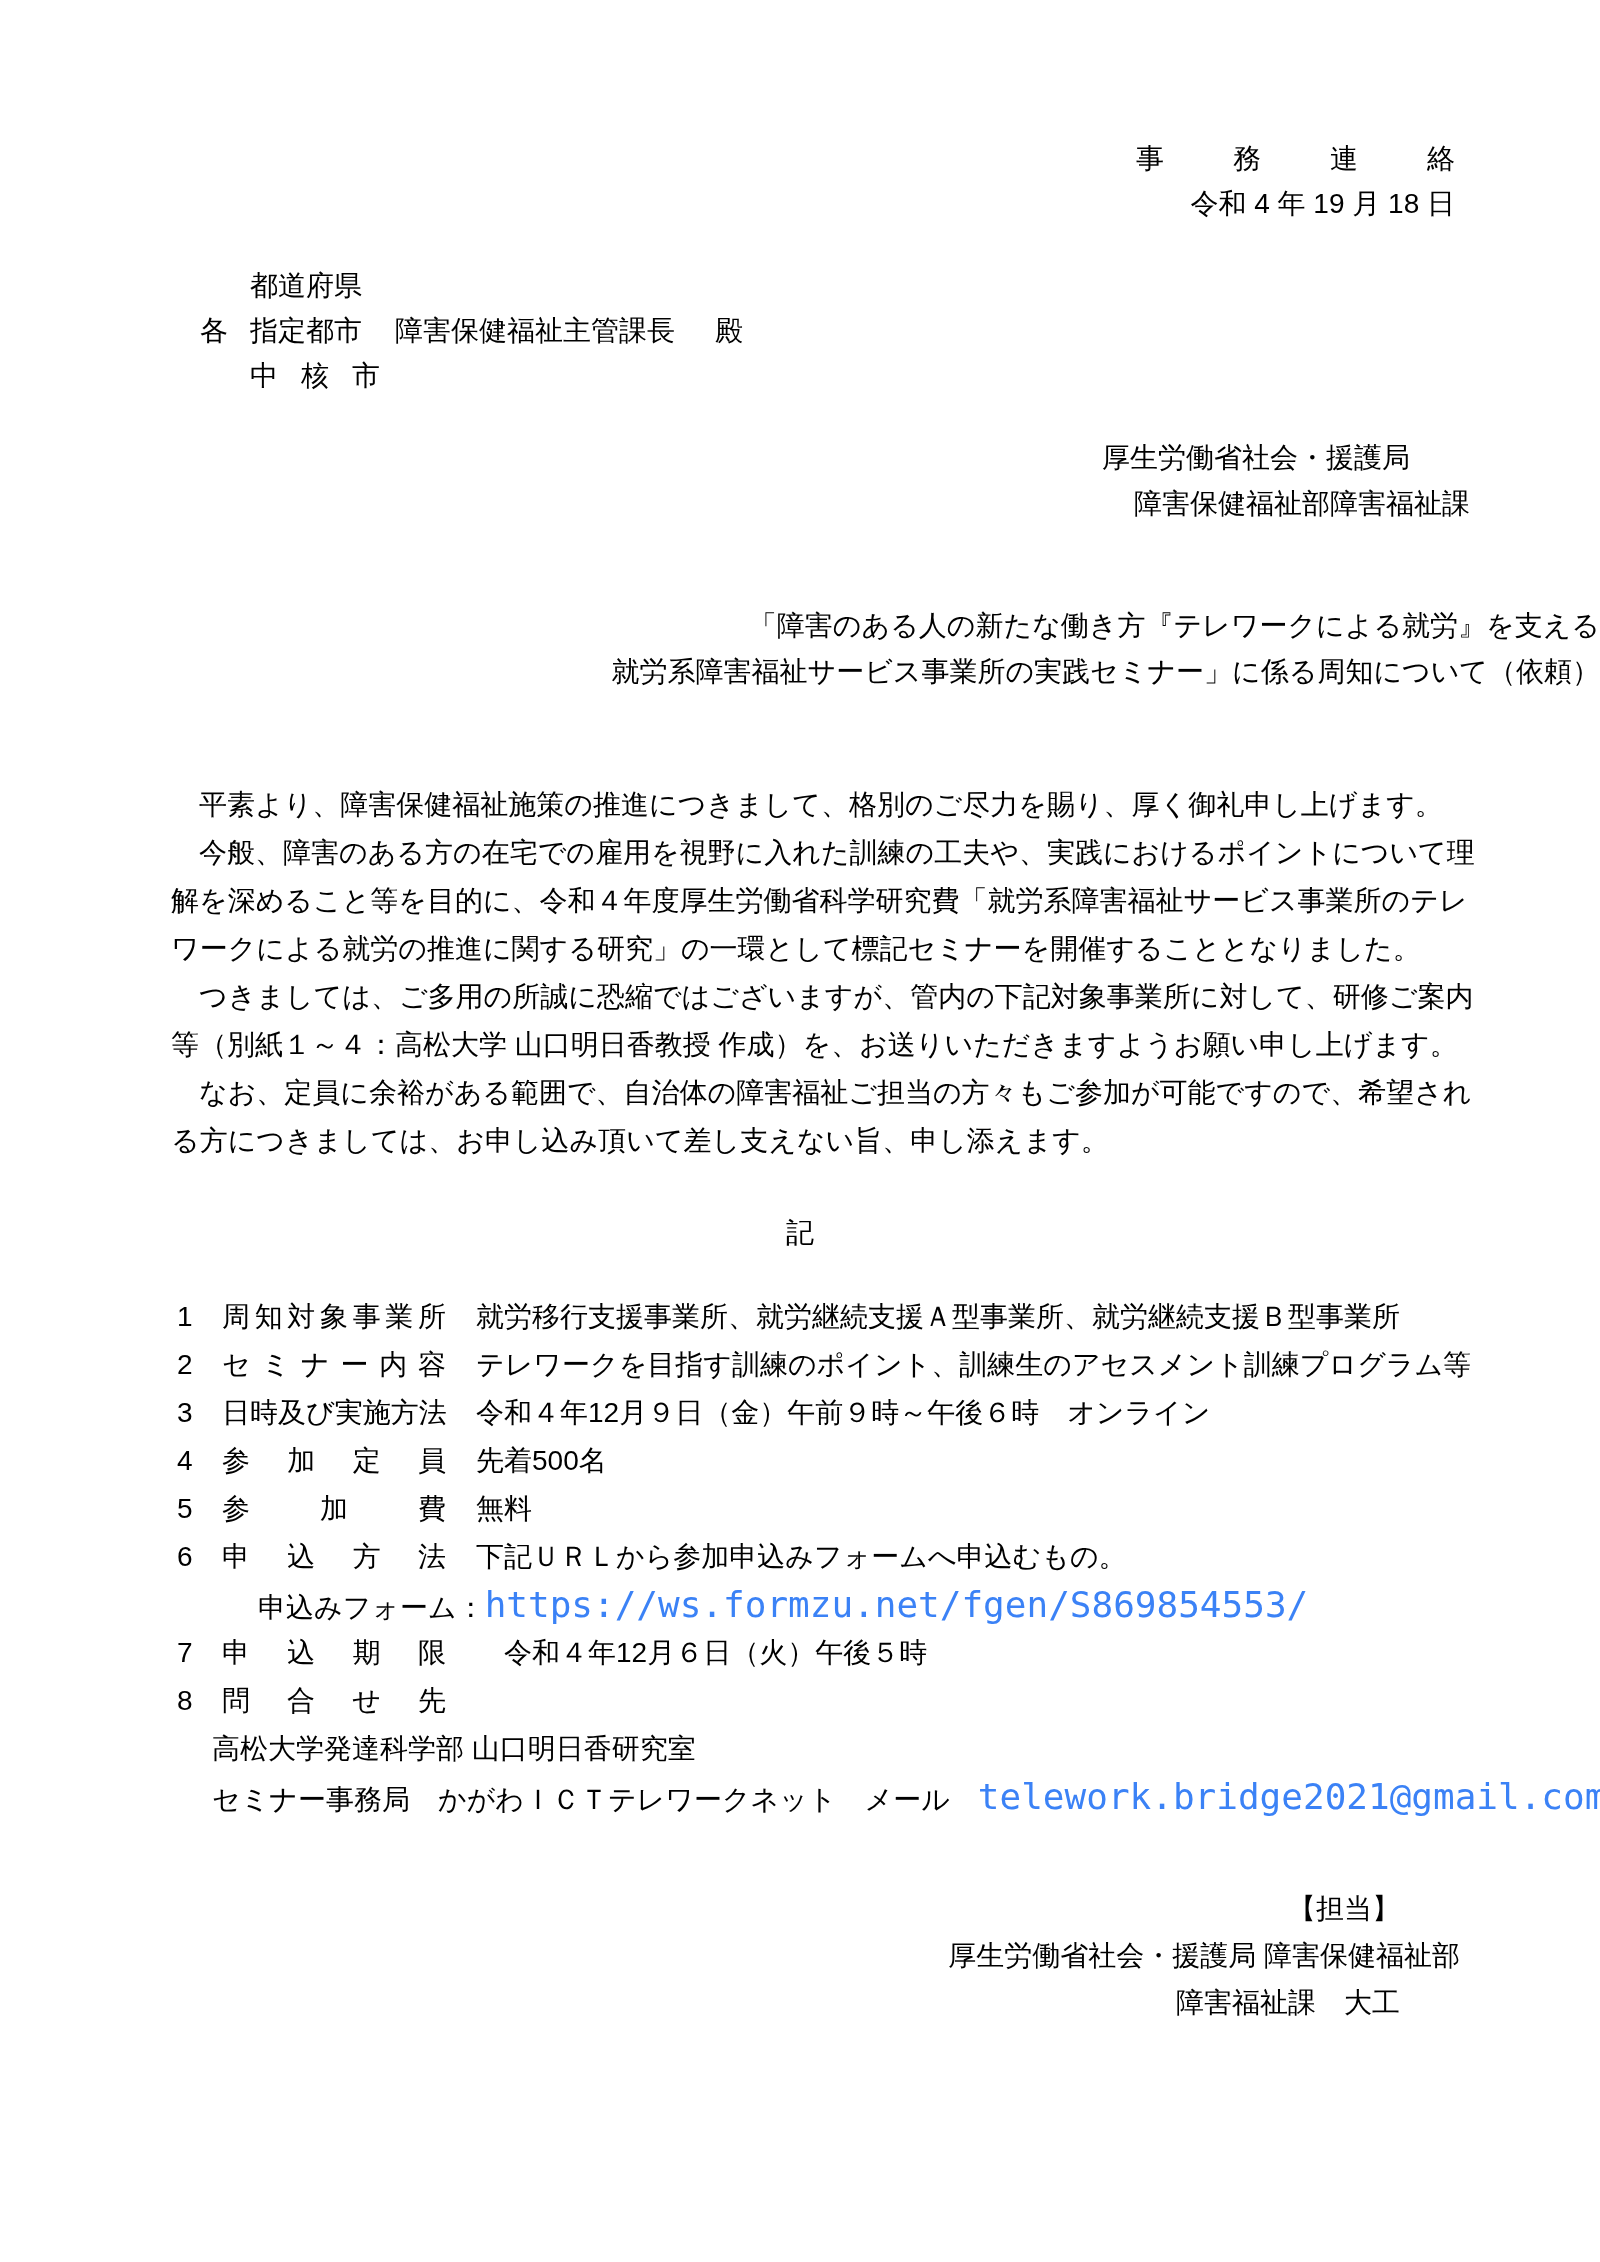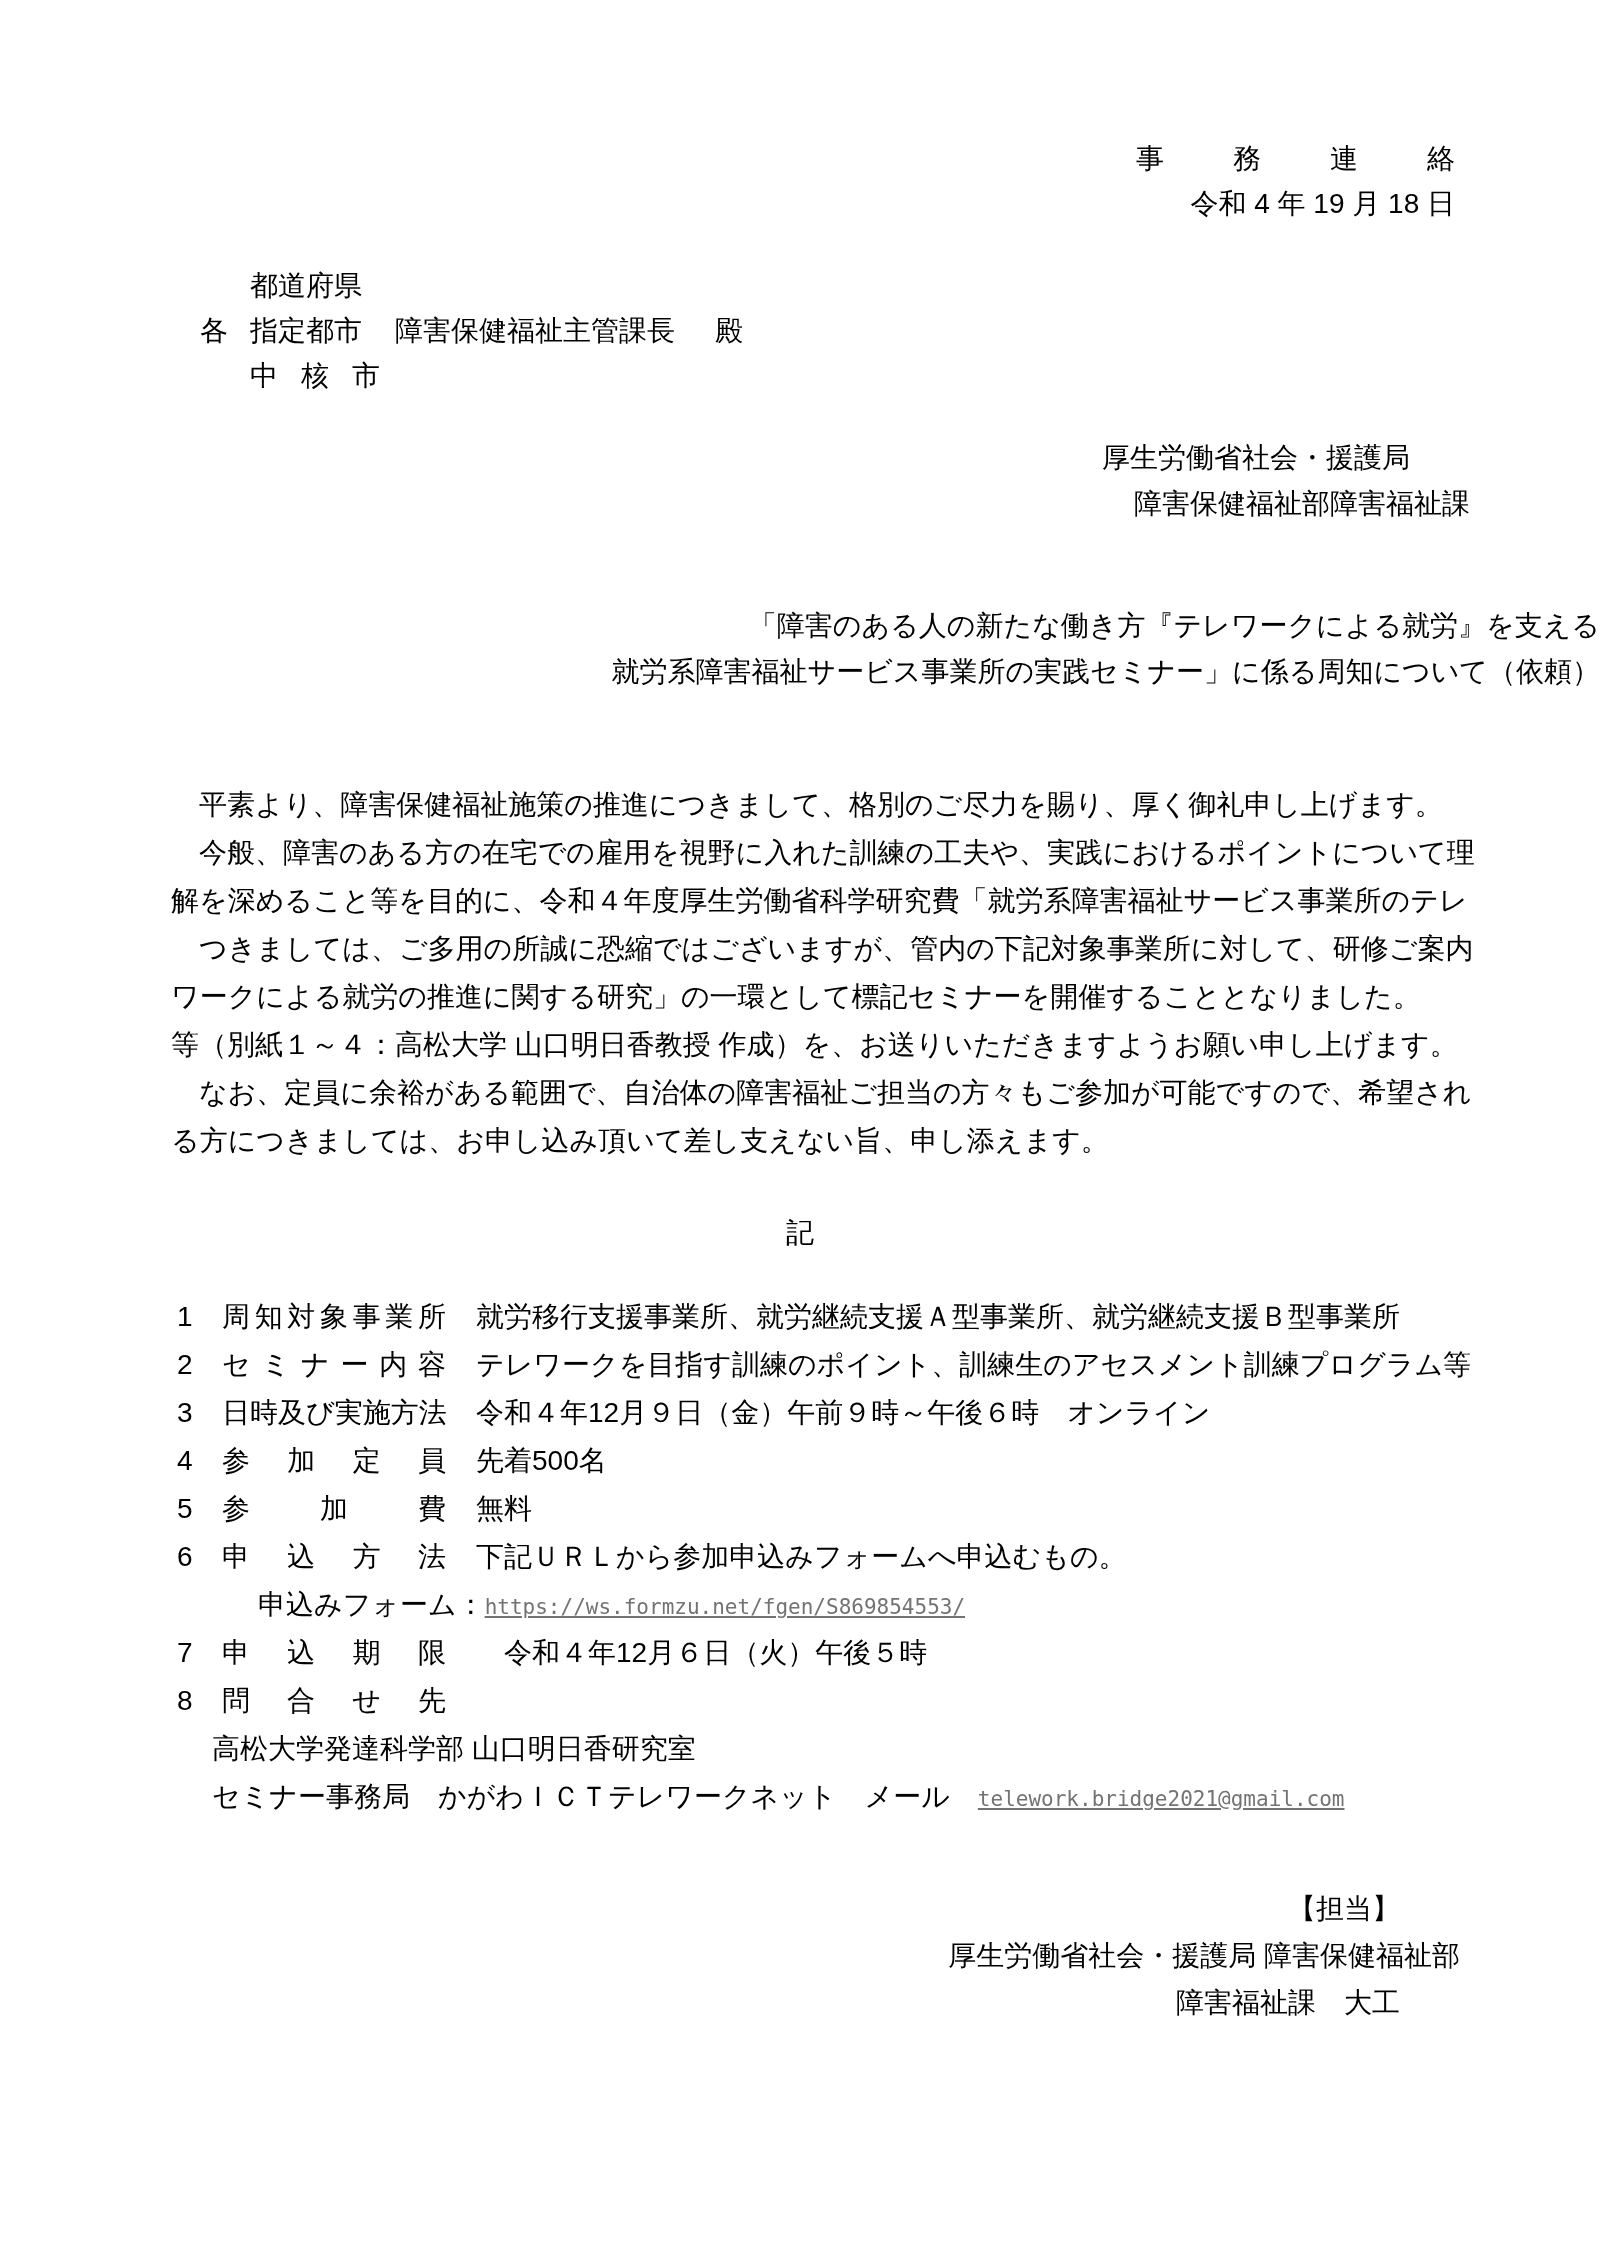--- a/index.html
+++ b/index.html
@@ -41,22 +41,22 @@
   .list-block { top:1293px; left:177px; right:60px; line-height:48px; }
   .li-row { display:flex; align-items:baseline; height:48px; white-space:nowrap; }
   .li-num { width:45px; flex:0 0 45px; }
   .li-label { width:224px; flex:0 0 224px; text-align:justify; text-align-last:justify; }
   .li-value { margin-left:30px; }
   .li-value-gap { margin-left:58px; }
   .sub-row { height:48px; line-height:48px; white-space:nowrap; }
   .form-row { margin-left:81px; }
   .contact-row { margin-left:35px; }
   .link {
-    color:#737373; text-decoration:underline; cursor:pointer;
-    font-family:"DejaVu Sans Mono", monospace; font-size:21px;
+    color:#3b82f6; cursor:pointer;
+    font-family:"DejaVu Sans Mono", monospace; font-size:36px;
   }
   .email-link { margin-left:28px; }
 
   
   .footer-block { top:1885px; left:0; right:140px; text-align:right; line-height:47px; }
   .footer-heading { margin-right:60px; }
   .footer-line2 { margin-right:60px; }
 </style>
 </head>
 <body>
@@ -81,22 +81,22 @@
 
   <div class="abs title-block">
     <div>「障害のある人の新たな働き方『テレワークによる就労』を支える</div>
     <div>就労系障害福祉サービス事業所の実践セミナー」に係る周知について（依頼）</div>
   </div>
 
   <div class="abs body-block">
     <div class="body-line">　平素より、障害保健福祉施策の推進につきまして、格別のご尽力を賜り、厚く御礼申し上げます。</div>
     <div class="body-line">　今般、障害のある方の在宅での雇用を視野に入れた訓練の工夫や、実践におけるポイントについて理</div>
     <div class="body-line">解を深めること等を目的に、令和４年度厚生労働省科学研究費「就労系障害福祉サービス事業所のテレ</div>
+    <div class="body-line">ワークによる就労の推進に関する研究」の一環として標記セミナーを開催することとなりました。</div>
     <div class="body-line">　つきましては、ご多用の所誠に恐縮ではございますが、管内の下記対象事業所に対して、研修ご案内</div>
-    <div class="body-line">ワークによる就労の推進に関する研究」の一環として標記セミナーを開催することとなりました。</div>
     <div class="body-line">等（別紙１～４：高松大学 山口明日香教授 作成）を、お送りいただきますようお願い申し上げます。</div>
     <div class="body-line">　なお、定員に余裕がある範囲で、自治体の障害福祉ご担当の方々もご参加が可能ですので、希望され</div>
     <div class="body-line">る方につきましては、お申し込み頂いて差し支えない旨、申し添えます。</div>
   </div>
 
   <div class="abs ki-block">記</div>
 
   <div class="abs list-block">
     <div class="li-row">
         <span class="li-num">1</span>

